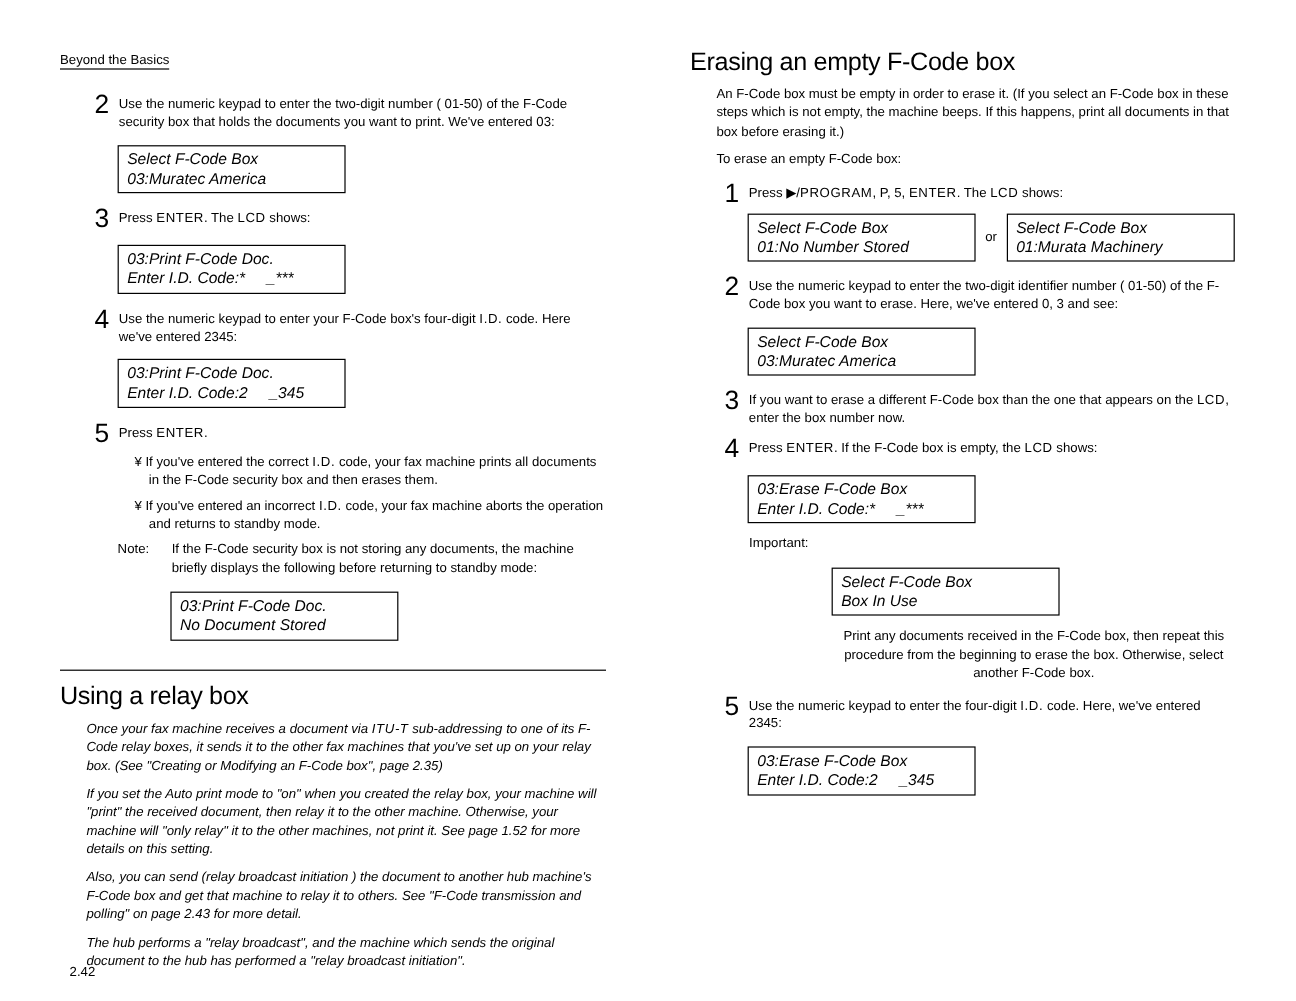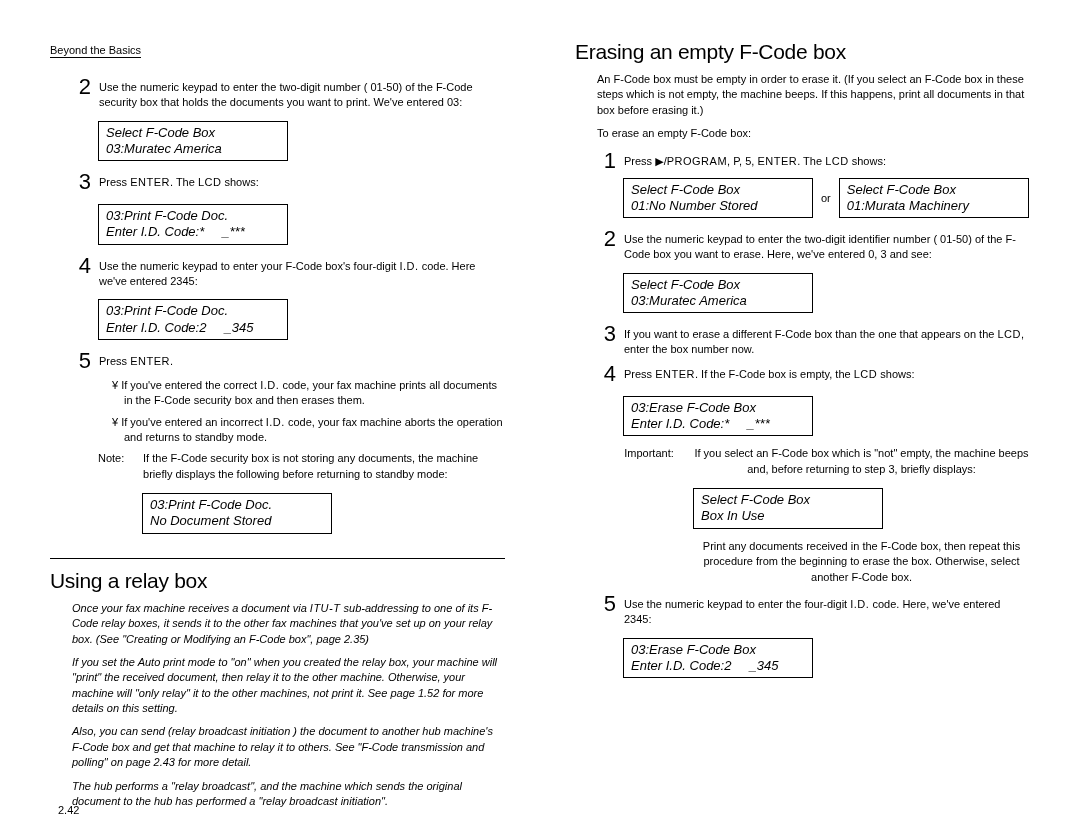--- a/index.html
+++ b/index.html
@@ -247,21 +247,20 @@
       <div class="steptext">
         <span>Press </span><span class="smallcaps">ENTER</span><span>. If the F-Code box is empty, the </span><span class="smallcaps">LCD</span><span> shows:</span>
       </div>
     </div>
     <div class="lcd">
       <div class="lcd-line">03:Erase F-Code Box</div>
       <div class="lcd-line">Enter I.D. Code:*     _***</div>
     </div>
     <div class="imp-block">
       <div class="imp-lbl">Important:</div>
-      <div class="imp-body">If you select an F-Code box which is "not" empty, the machine beeps and, before returning to step 3, briefly displays:</div>
     </div>
     <div class="lcd" style="margin-left:118px;">
       <div class="lcd-line">Select F-Code Box</div>
       <div class="lcd-line">Box In Use</div>
     </div>
     <div class="sub-indent">Print any documents received in the F-Code box, then repeat this procedure from the beginning to erase the box. Otherwise, select another F-Code box.</div>
 
     <div class="step">
       <div class="stepnum">5</div>
       <div class="steptext">

